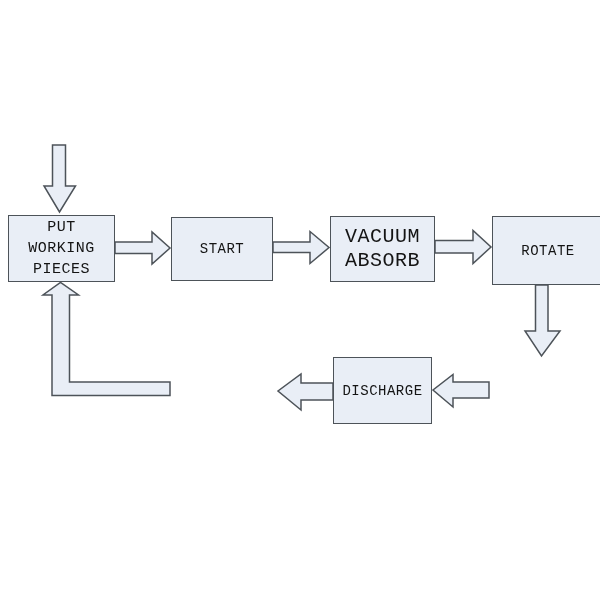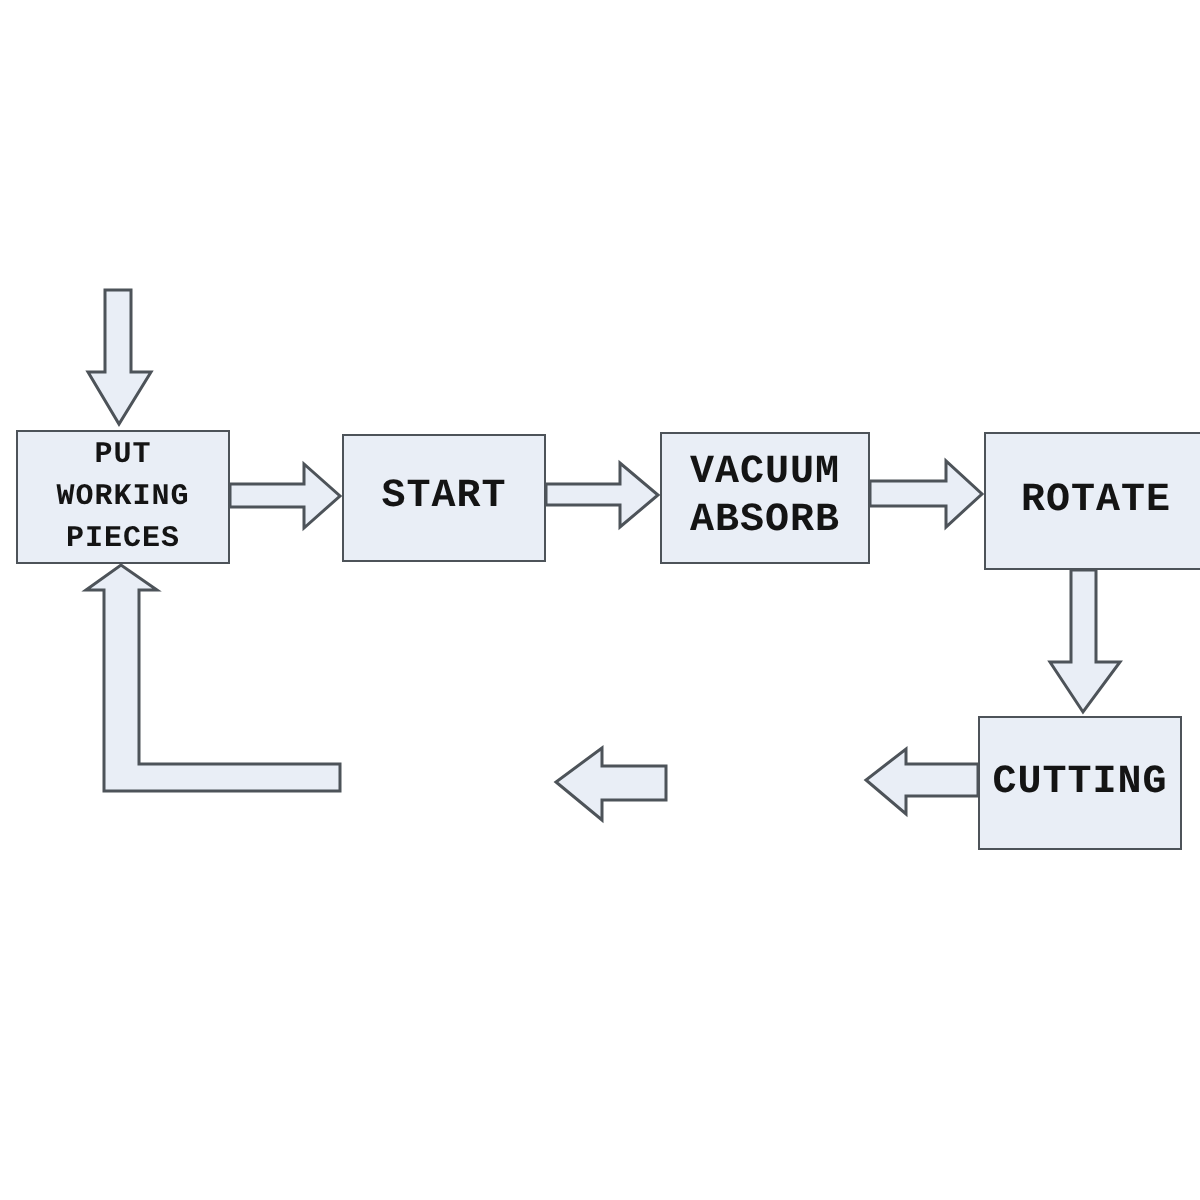--- a/index.html
+++ b/index.html
@@ -27,27 +27,27 @@
     box-sizing: border-box;
     background: #e9eef6;
     border: 1.5px solid #4d5359;
     display: flex;
     align-items: center;
     justify-content: center;
     text-align: center;
   }
   .node .label {
     white-space: pre-line;
-    font-weight: bold;
+    font-weight: normal;
     color: #141414;
     letter-spacing: 0.5px;
   }
   .fs15 .label { font-size: 15px; line-height: 21px; }
   .fs17 .label { font-size: 20px; line-height: 24px; }
-  .fs18 .label { font-size: 20px; line-height: 22px; }
+  .fs18 .label { font-size: 14px; line-height: 22px; }
 </style>
 </head>
 <body>
 
 <div class="canvas">
 
   <svg class="arrow-layer" viewBox="0 0 600 600" xmlns="http://www.w3.org/2000/svg" fill="#e9eef6" stroke="#4d5359" stroke-width="1.5" stroke-linejoin="miter">
     <polygon points="52.5,145 65.5,145 65.5,186 75.5,186 59.5,212 44,186 52.5,186"></polygon>
     <polygon points="115,242 152,242 152,232 170,248 152,264 152,253.5 115,253.5"></polygon>
     <polygon points="273,242 310,242 310,231.5 329,247.5 310,263.5 310,252.5 273,252.5"></polygon>
@@ -70,19 +70,19 @@
 
   <div class="node fs17" style="left:330px; top:216px; width:105px; height:66px;">
     <span class="label">VACUUM
 ABSORB</span>
   </div>
 
   <div class="node fs18" style="left:492px; top:216px; width:112px; height:69px;">
     <span class="label">ROTATE</span>
   </div>
 
-  <div class="node fs18" style="left:489px; top:358px; width:102px; height:67px;">
-    <span class="label">CUTTING</span>
+
+  <div class="node fs18" style="left:333px; top:357px; width:99px; height:67px;">
+    <span class="label">DISCHARGE</span>
   </div>
-
 
 
 </div>
 
 </body></html>

